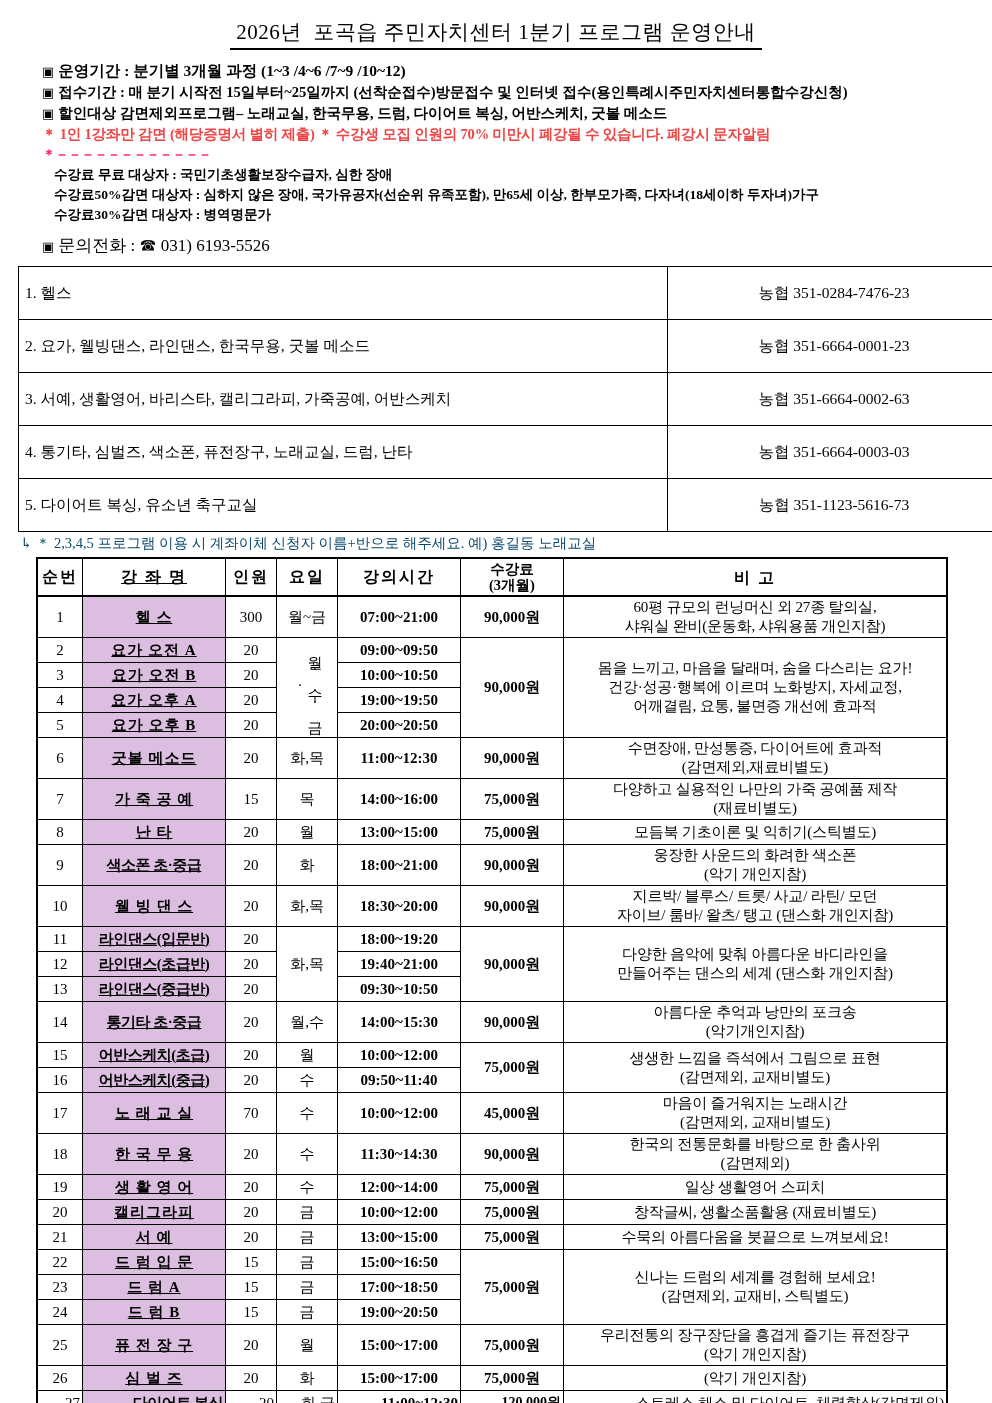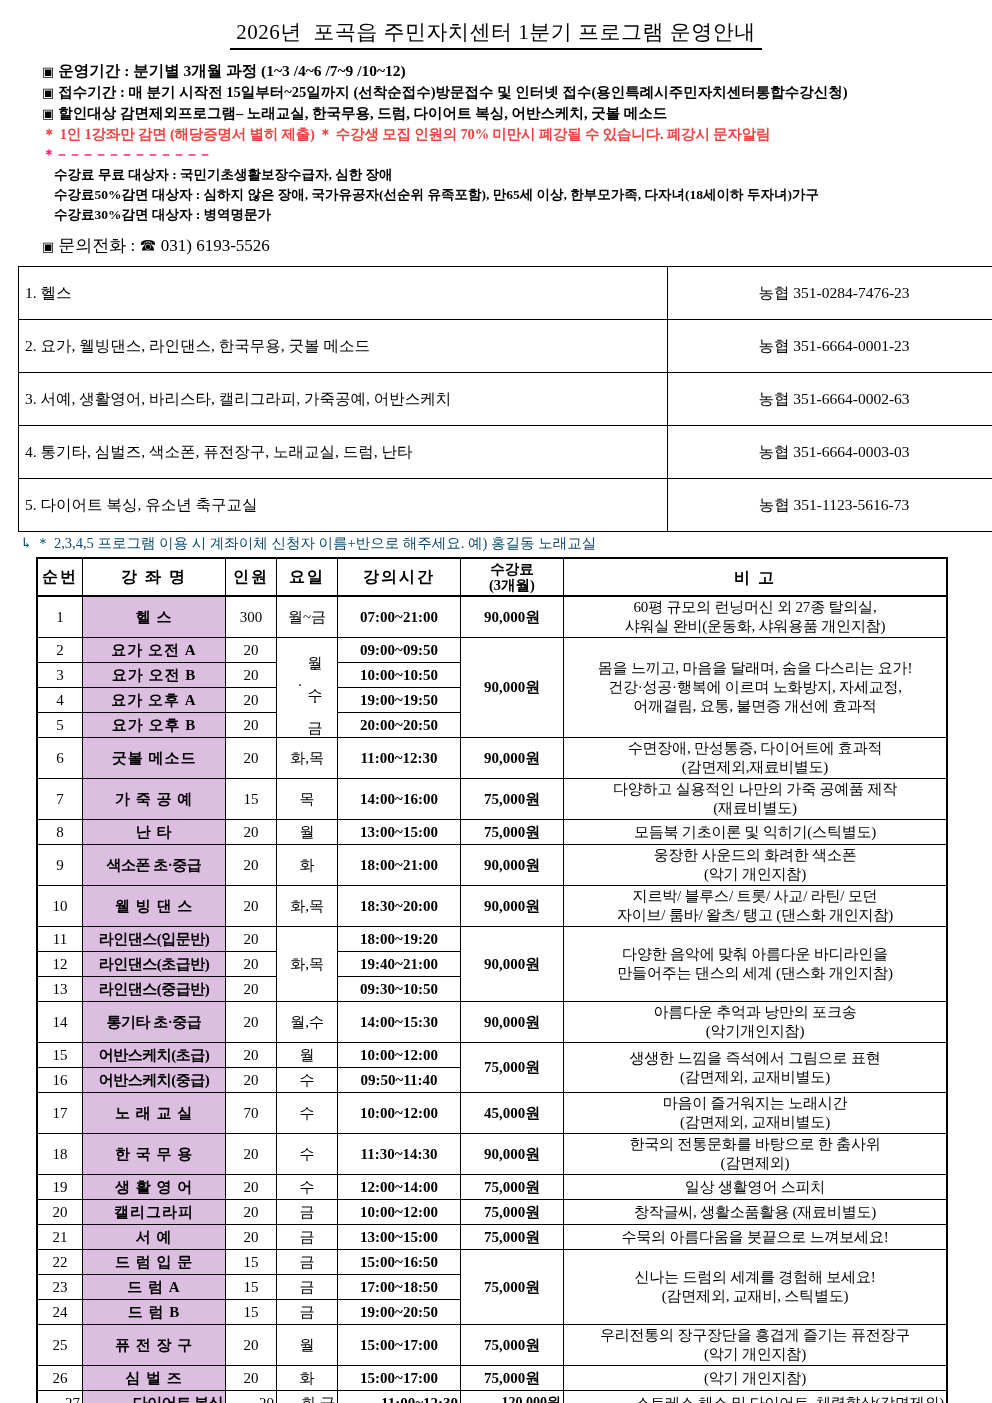--- a/index.html
+++ b/index.html
@@ -70,21 +70,21 @@
   }
   .prog thead th{
     font-weight:bold;font-size:16px;
     height:34px;letter-spacing:2px;
     border-top:2.2px solid #000;
     border-bottom:2.2px solid #000;
   }
   .prog thead th.small{font-size:14.5px;letter-spacing:0;line-height:16px;}
   .prog tbody td{height:22px;}
   .c-no{width:40px;}
-  .c-name{width:138px;background:#dcbfe0;font-weight:bold;font-size:16px;letter-spacing:1px;}
+  .c-name{width:138px;background:#dcbfe0;font-weight:bold;font-size:16px;letter-spacing:1px;text-decoration:underline;}
   .c-name.tight{letter-spacing:-0.5px;font-size:15px;margin-left:16px;}
   .c-cnt{width:46px;}
   .c-day{width:56px;}
   .c-time{width:118px;font-weight:bold;}
   .c-fee{width:98px;font-weight:bold;}
   .c-rem{width:auto;text-align:left;padding:2px 6px;font-size:14.5px;line-height:19px;letter-spacing:-0.2px;}
   .vert{writing-mode:vertical-rl;text-orientation:upright;letter-spacing:1px;display:inline-block;line-height:1;}
   .prog tbody tr:last-child td{border-bottom:2.2px solid #000;text-align:right;}
   .prog td.lft{border-left:2.2px solid #000;}
   .prog td.rgt,.prog th.rgt{border-right:2.2px solid #000;}

